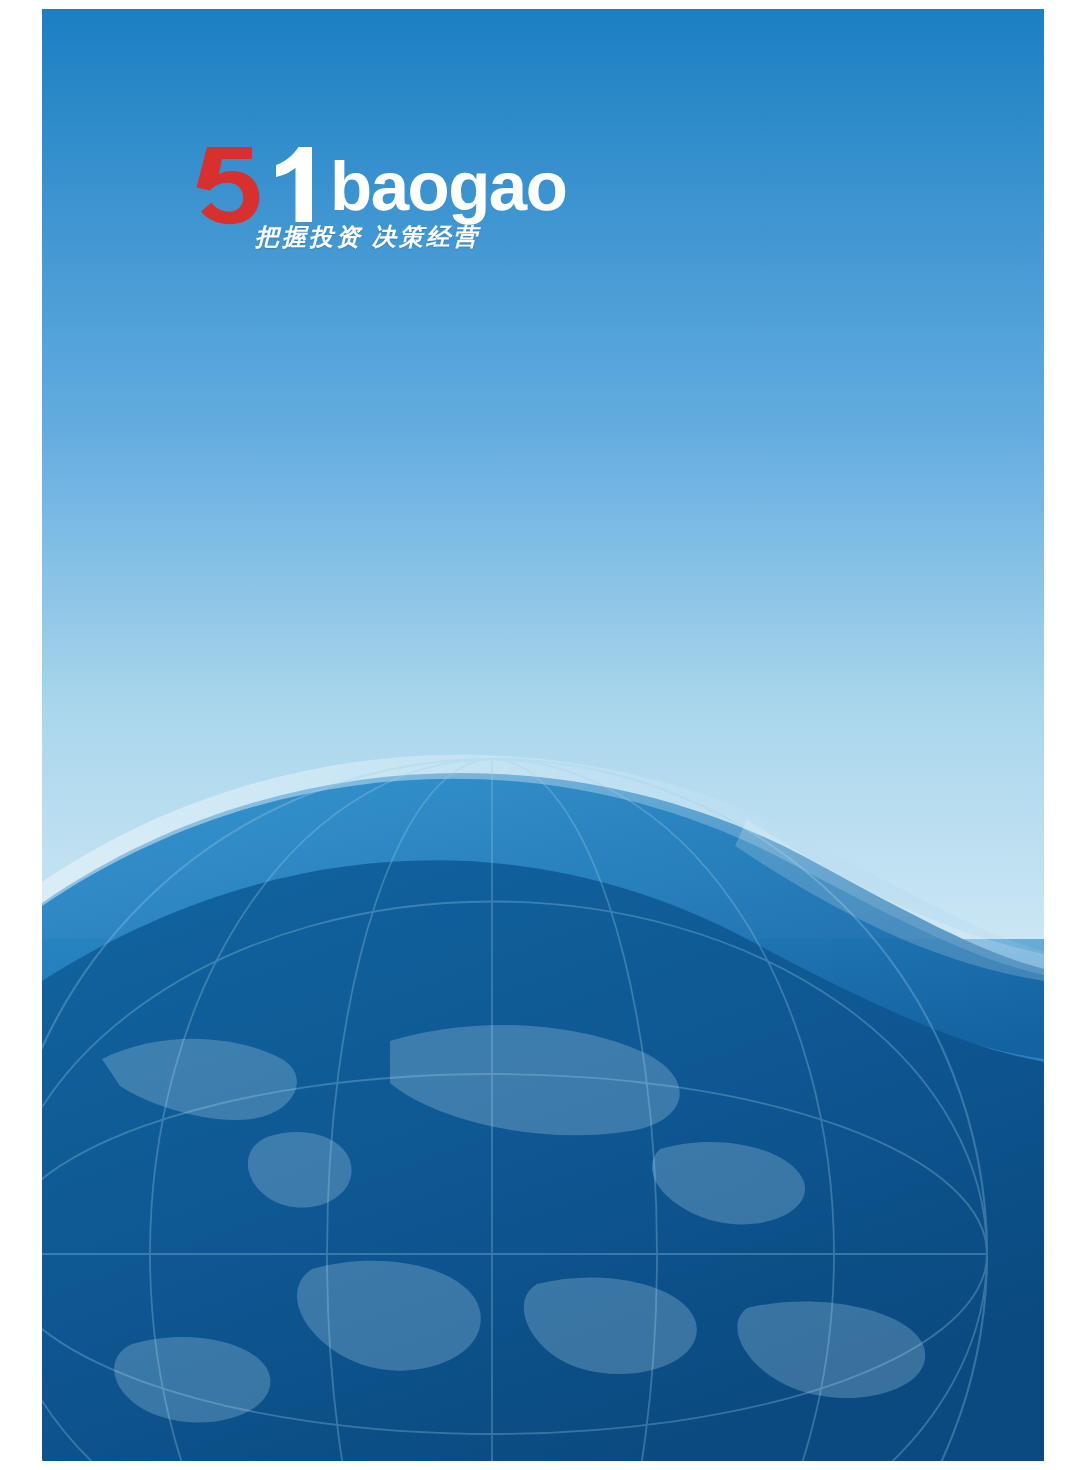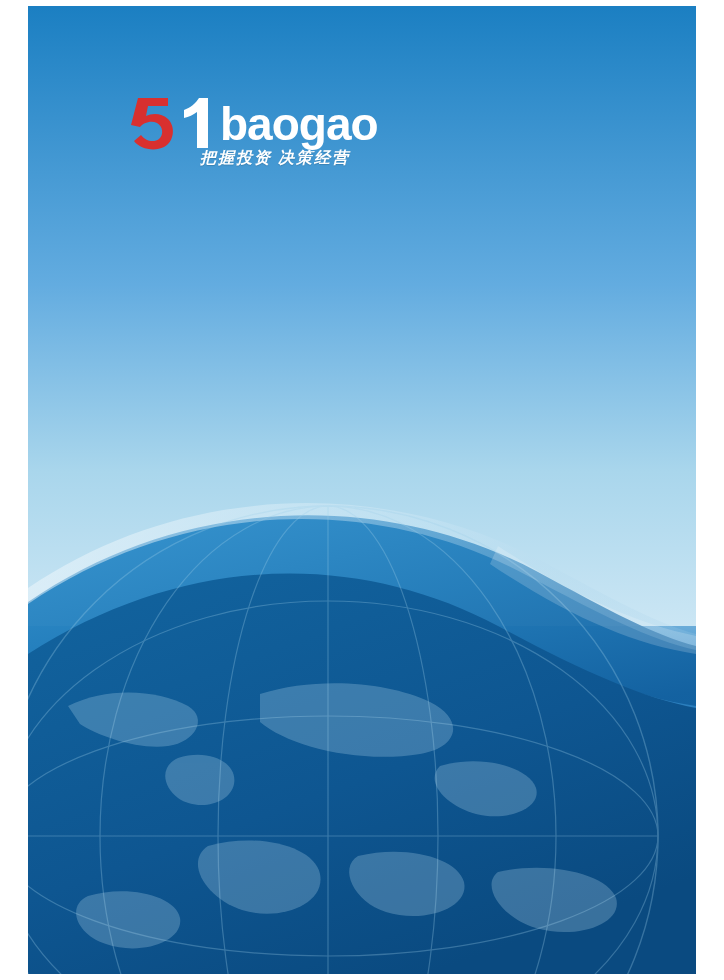--- a/index.html
+++ b/index.html
@@ -62,21 +62,20 @@
     left: 46px;
     top: 56px;
     font-size: 16px;
     letter-spacing: 2px;
     color: #ffffff;
     font-family: "Liberation Serif", serif;
     font-style: italic;
     font-weight: bold;
     white-space: nowrap;
     text-shadow: 0 1px 1px rgba(0,0,0,0.15);
-    margin-left: 30px;
   }
   
   .title {
     position: absolute;
     left: 96px;
     top: 240px;
     width: 580px;
     font-size: 31px;
     line-height: 1.62;
     color: #ffffff;

